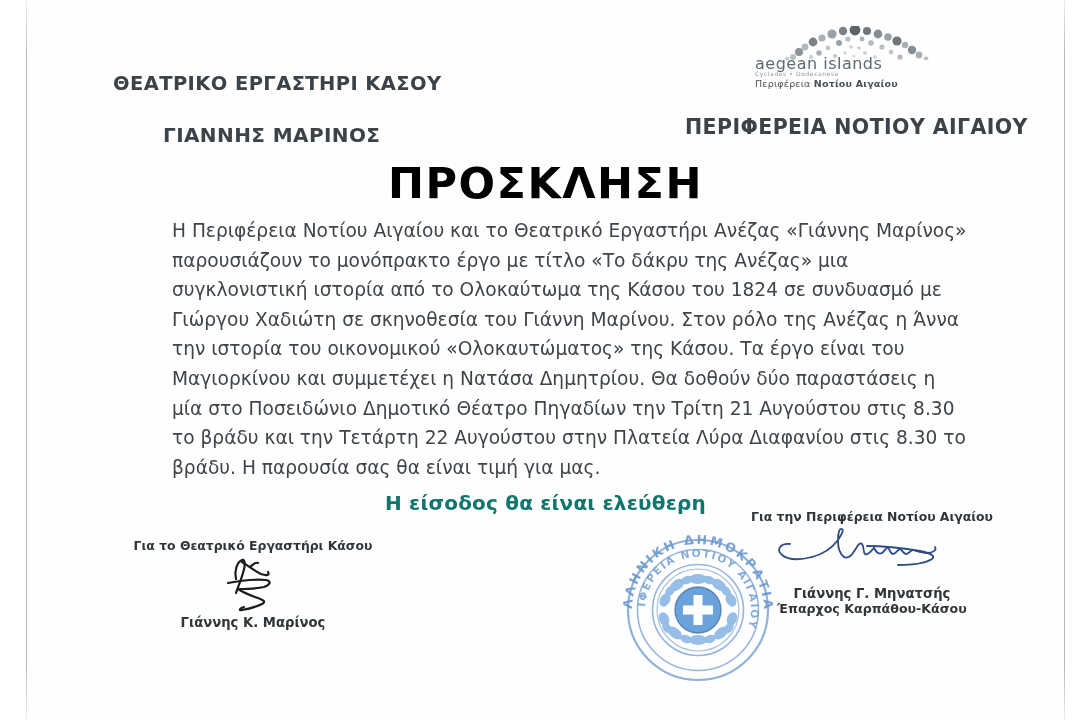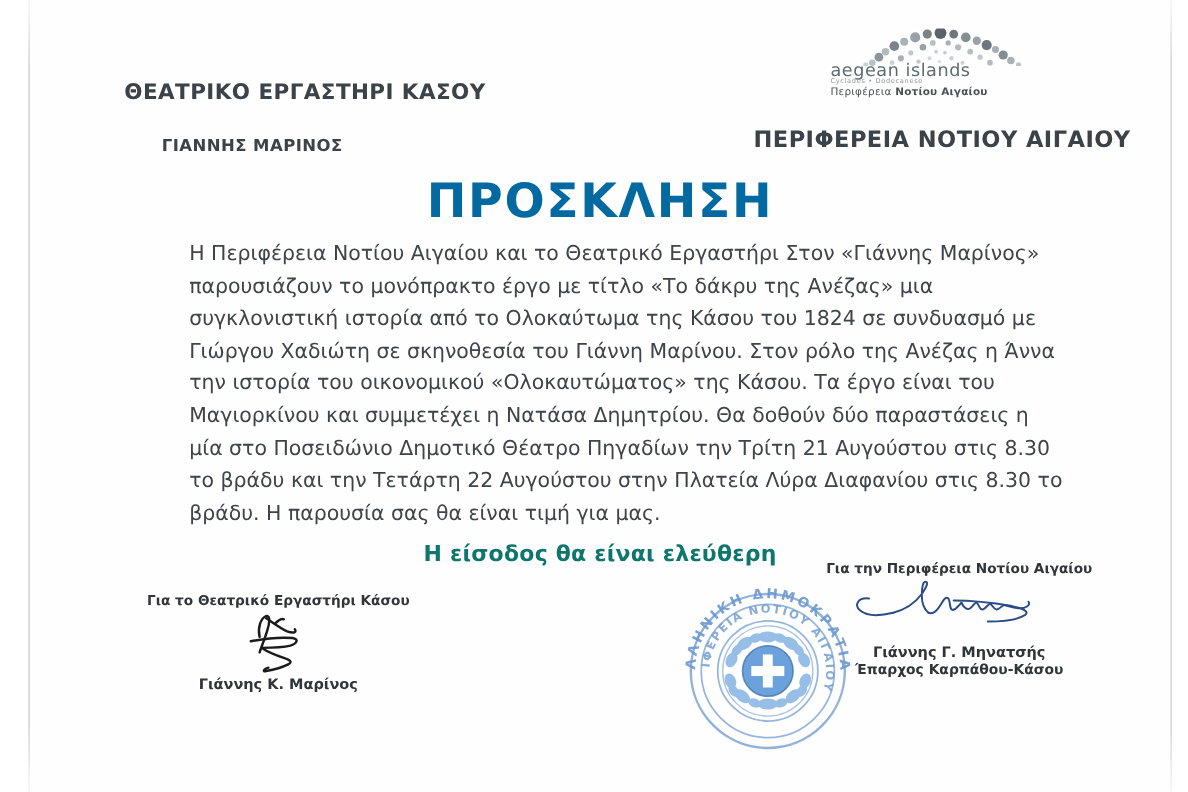--- a/index.html
+++ b/index.html
@@ -53,23 +53,23 @@
     color: #3b4248;
     letter-spacing: 0.4px;
     white-space: nowrap;
   }
   #org-theatre {
     left: 86px;
     top: 72px;
     font-size: 19.5px;
   }
   #org-person {
-    left: 120px;
+    left: 136px;
     top: 123px;
-    font-size: 15px;
+    font-size: 20px;
   }
   #org-region {
     left: 658px;
     top: 115px;
     font-size: 20.5px;
   }
 
   
   #logo {
     position: absolute;
@@ -109,21 +109,21 @@
   #title {
     position: absolute;
     left: 0;
     right: 0;
     top: 158px;
     text-align: center;
     font-family: "DejaVu Sans", sans-serif;
     font-weight: bold;
     font-size: 43px;
     letter-spacing: 1.5px;
-    color: #0369a1;
+    color: #000000;
   }
 
   
   #body-text {
     position: absolute;
     left: 145px;
     top: 216px;
     width: 760px;
     font-family: "DejaVu Sans", sans-serif;
     font-size: 18.6px;
@@ -246,21 +246,21 @@
       <div class="logo-text" id="logo-wordmark">aegean islands</div>
       <div class="logo-text" id="logo-subwordmark">Cyclades • Dodecanese</div>
       <div class="logo-text" id="logo-greek">
         <span>Περιφέρεια </span><b>Νοτίου Αιγαίου</b>
       </div>
     </div>
 
     <div id="title">ΠΡΟΣΚΛΗΣΗ</div>
 
     <div id="body-text">
-      <div class="ln">Η Περιφέρεια Νοτίου Αιγαίου και το Θεατρικό Εργαστήρι Στον «Γιάννης Μαρίνος»</div>
+      <div class="ln">Η Περιφέρεια Νοτίου Αιγαίου και το Θεατρικό Εργαστήρι Ανέζας «Γιάννης Μαρίνος»</div>
       <div class="ln">παρουσιάζουν το μονόπρακτο έργο με τίτλο «Το δάκρυ της Ανέζας» μια</div>
       <div class="ln">συγκλονιστική ιστορία από το Ολοκαύτωμα της Κάσου του 1824 σε συνδυασμό με</div>
       <div class="ln">Γιώργου Χαδιώτη σε σκηνοθεσία του Γιάννη Μαρίνου. Στον ρόλο της Ανέζας η Άννα</div>
       <div class="ln">την ιστορία του οικονομικού «Ολοκαυτώματος» της Κάσου. Τα έργο είναι του</div>
       <div class="ln">Μαγιορκίνου και συμμετέχει η Νατάσα Δημητρίου. Θα δοθούν δύο παραστάσεις η</div>
       <div class="ln">μία στο Ποσειδώνιο Δημοτικό Θέατρο Πηγαδίων την Τρίτη 21 Αυγούστου στις 8.30</div>
       <div class="ln">το βράδυ και την Τετάρτη 22 Αυγούστου στην Πλατεία Λύρα Διαφανίου στις 8.30 το</div>
       <div class="ln">βράδυ. Η παρουσία σας θα είναι τιμή για μας.</div>
     </div>
 

